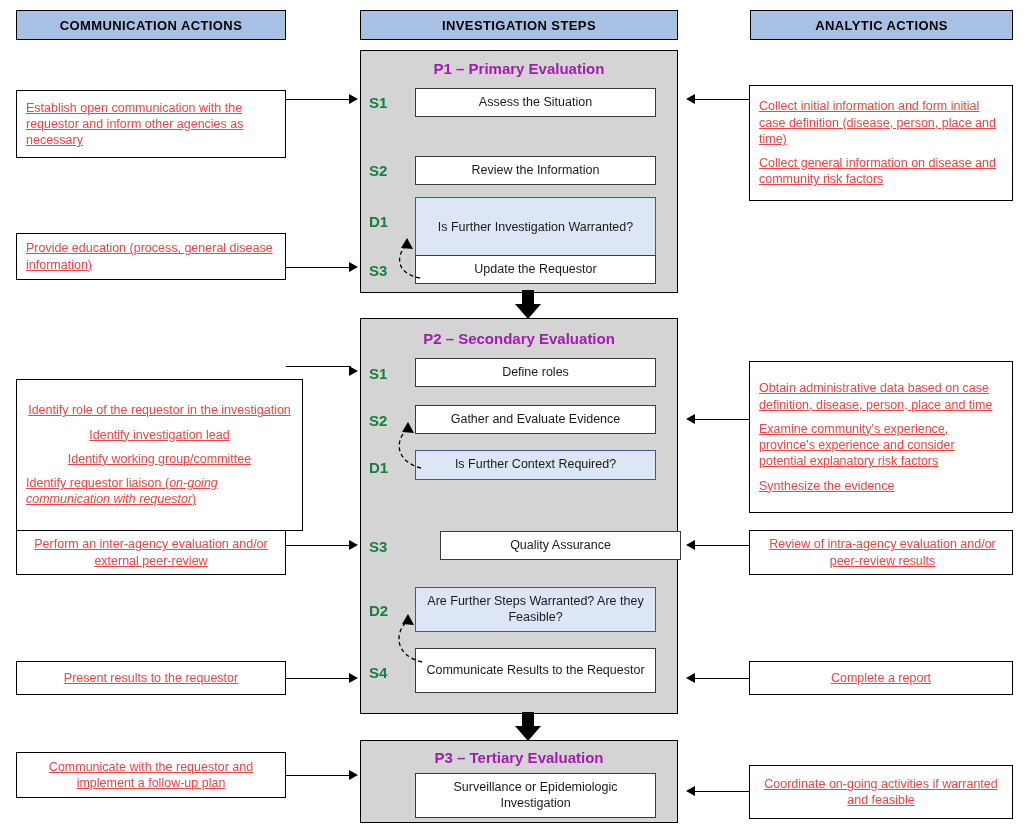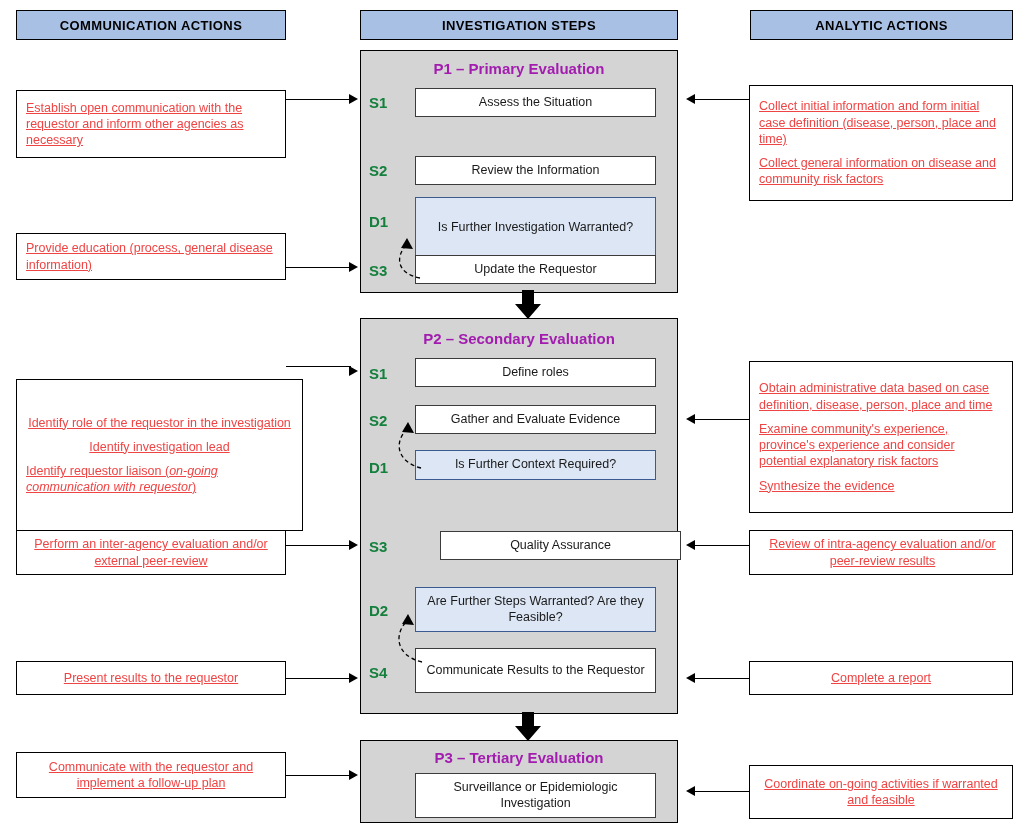--- a/index.html
+++ b/index.html
@@ -203,20 +203,21 @@
     <p>Establish open communication with the requestor and inform other agencies as necessary</p>
   </div>
 
   <div class="abs action-box" style="left:16px; top:233px; width:270px; height:47px;">
     <p>Provide education (process, general disease information)</p>
   </div>
 
   <div class="abs action-box" style="left:16px; top:379px; width:287px; height:152px;align-items:center;">
     <p>Identify role of the requestor in the investigation</p>
     <p>Identify investigation lead</p>
+    <p>Identify working group/committee</p>
     <p><span>Identify requestor liaison (</span><span class="ital">on-going communication with requestor</span><span>)</span></p>
   </div>
 
   <div class="abs action-box center-text" style="left:16px; top:530px; width:270px; height:45px;">
     <p>Perform an inter-agency evaluation and/or external peer-review</p>
   </div>
 
   <div class="abs action-box center-text" style="left:16px; top:661px; width:270px; height:34px;">
     <p>Present results to the requestor</p>
   </div>

